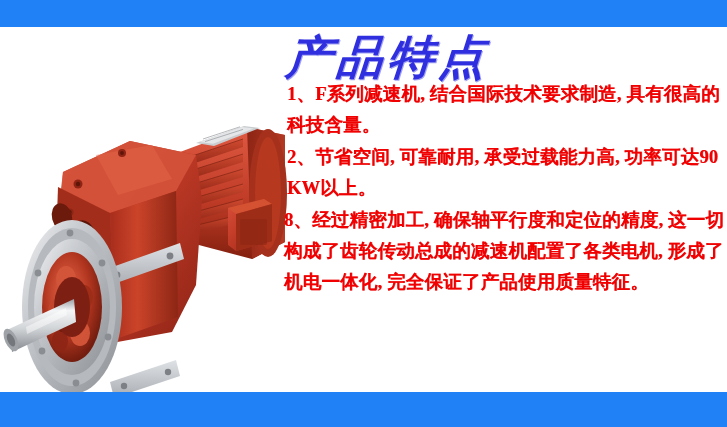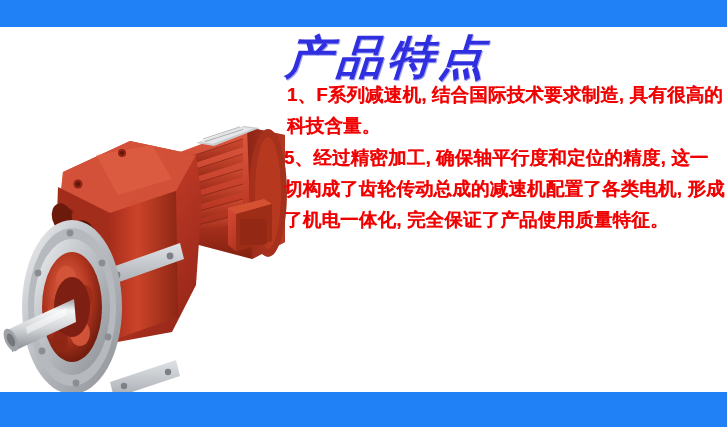--- a/index.html
+++ b/index.html
@@ -35,21 +35,21 @@
     text-shadow:1px 1px 0 rgba(47,47,224,.45);
     transform:skewX(-4deg);
     transform-origin:left bottom;
   }
 
   .features{
     position:absolute;left:0;top:52px;width:451px;
   }
   .feature{
     color:#f00000;
-    font-family:Liberation Sans, sans-serif;
+    font-family:Liberation Serif, serif;
     font-size:18.5px;
     line-height:31px;
     font-weight:700;
     letter-spacing:0.2px;
     margin:0 0 1px 0;
     white-space:normal;
     word-break:break-all;
     text-shadow:0.5px 0 0 rgba(240,0,0,.6);
   }
   .feature.f1{padding-left:11px;text-indent:0;}
@@ -225,19 +225,20 @@
       </g>
     </svg>
   </div>
 
   <div class="panel">
 
     <div class="title">产品特点</div>
 
     <div class="features">
       <p class="feature f1">1、F系列减速机, 结合国际技术要求制造, 具有很高的科技含量。</p>
-      <p class="feature f5">5、经过精密加工, 确保轴平行度和定位的精度, 这一切构成了齿轮传动总成的减速机配置了各类电机, 形成了机电一体化, 完全保证了产品使用质量特征。</p>
+      <p class="feature f2">2、节省空间, 可靠耐用, 承受过载能力高, 功率可达90KW以上。</p>
+      <p class="feature f5">8、经过精密加工, 确保轴平行度和定位的精度, 这一切构成了齿轮传动总成的减速机配置了各类电机, 形成了机电一体化, 完全保证了产品使用质量特征。</p>
     </div>
 
   </div>
 
   <div class="bar bar-bottom"></div>
 </div>
 
 </body></html>

